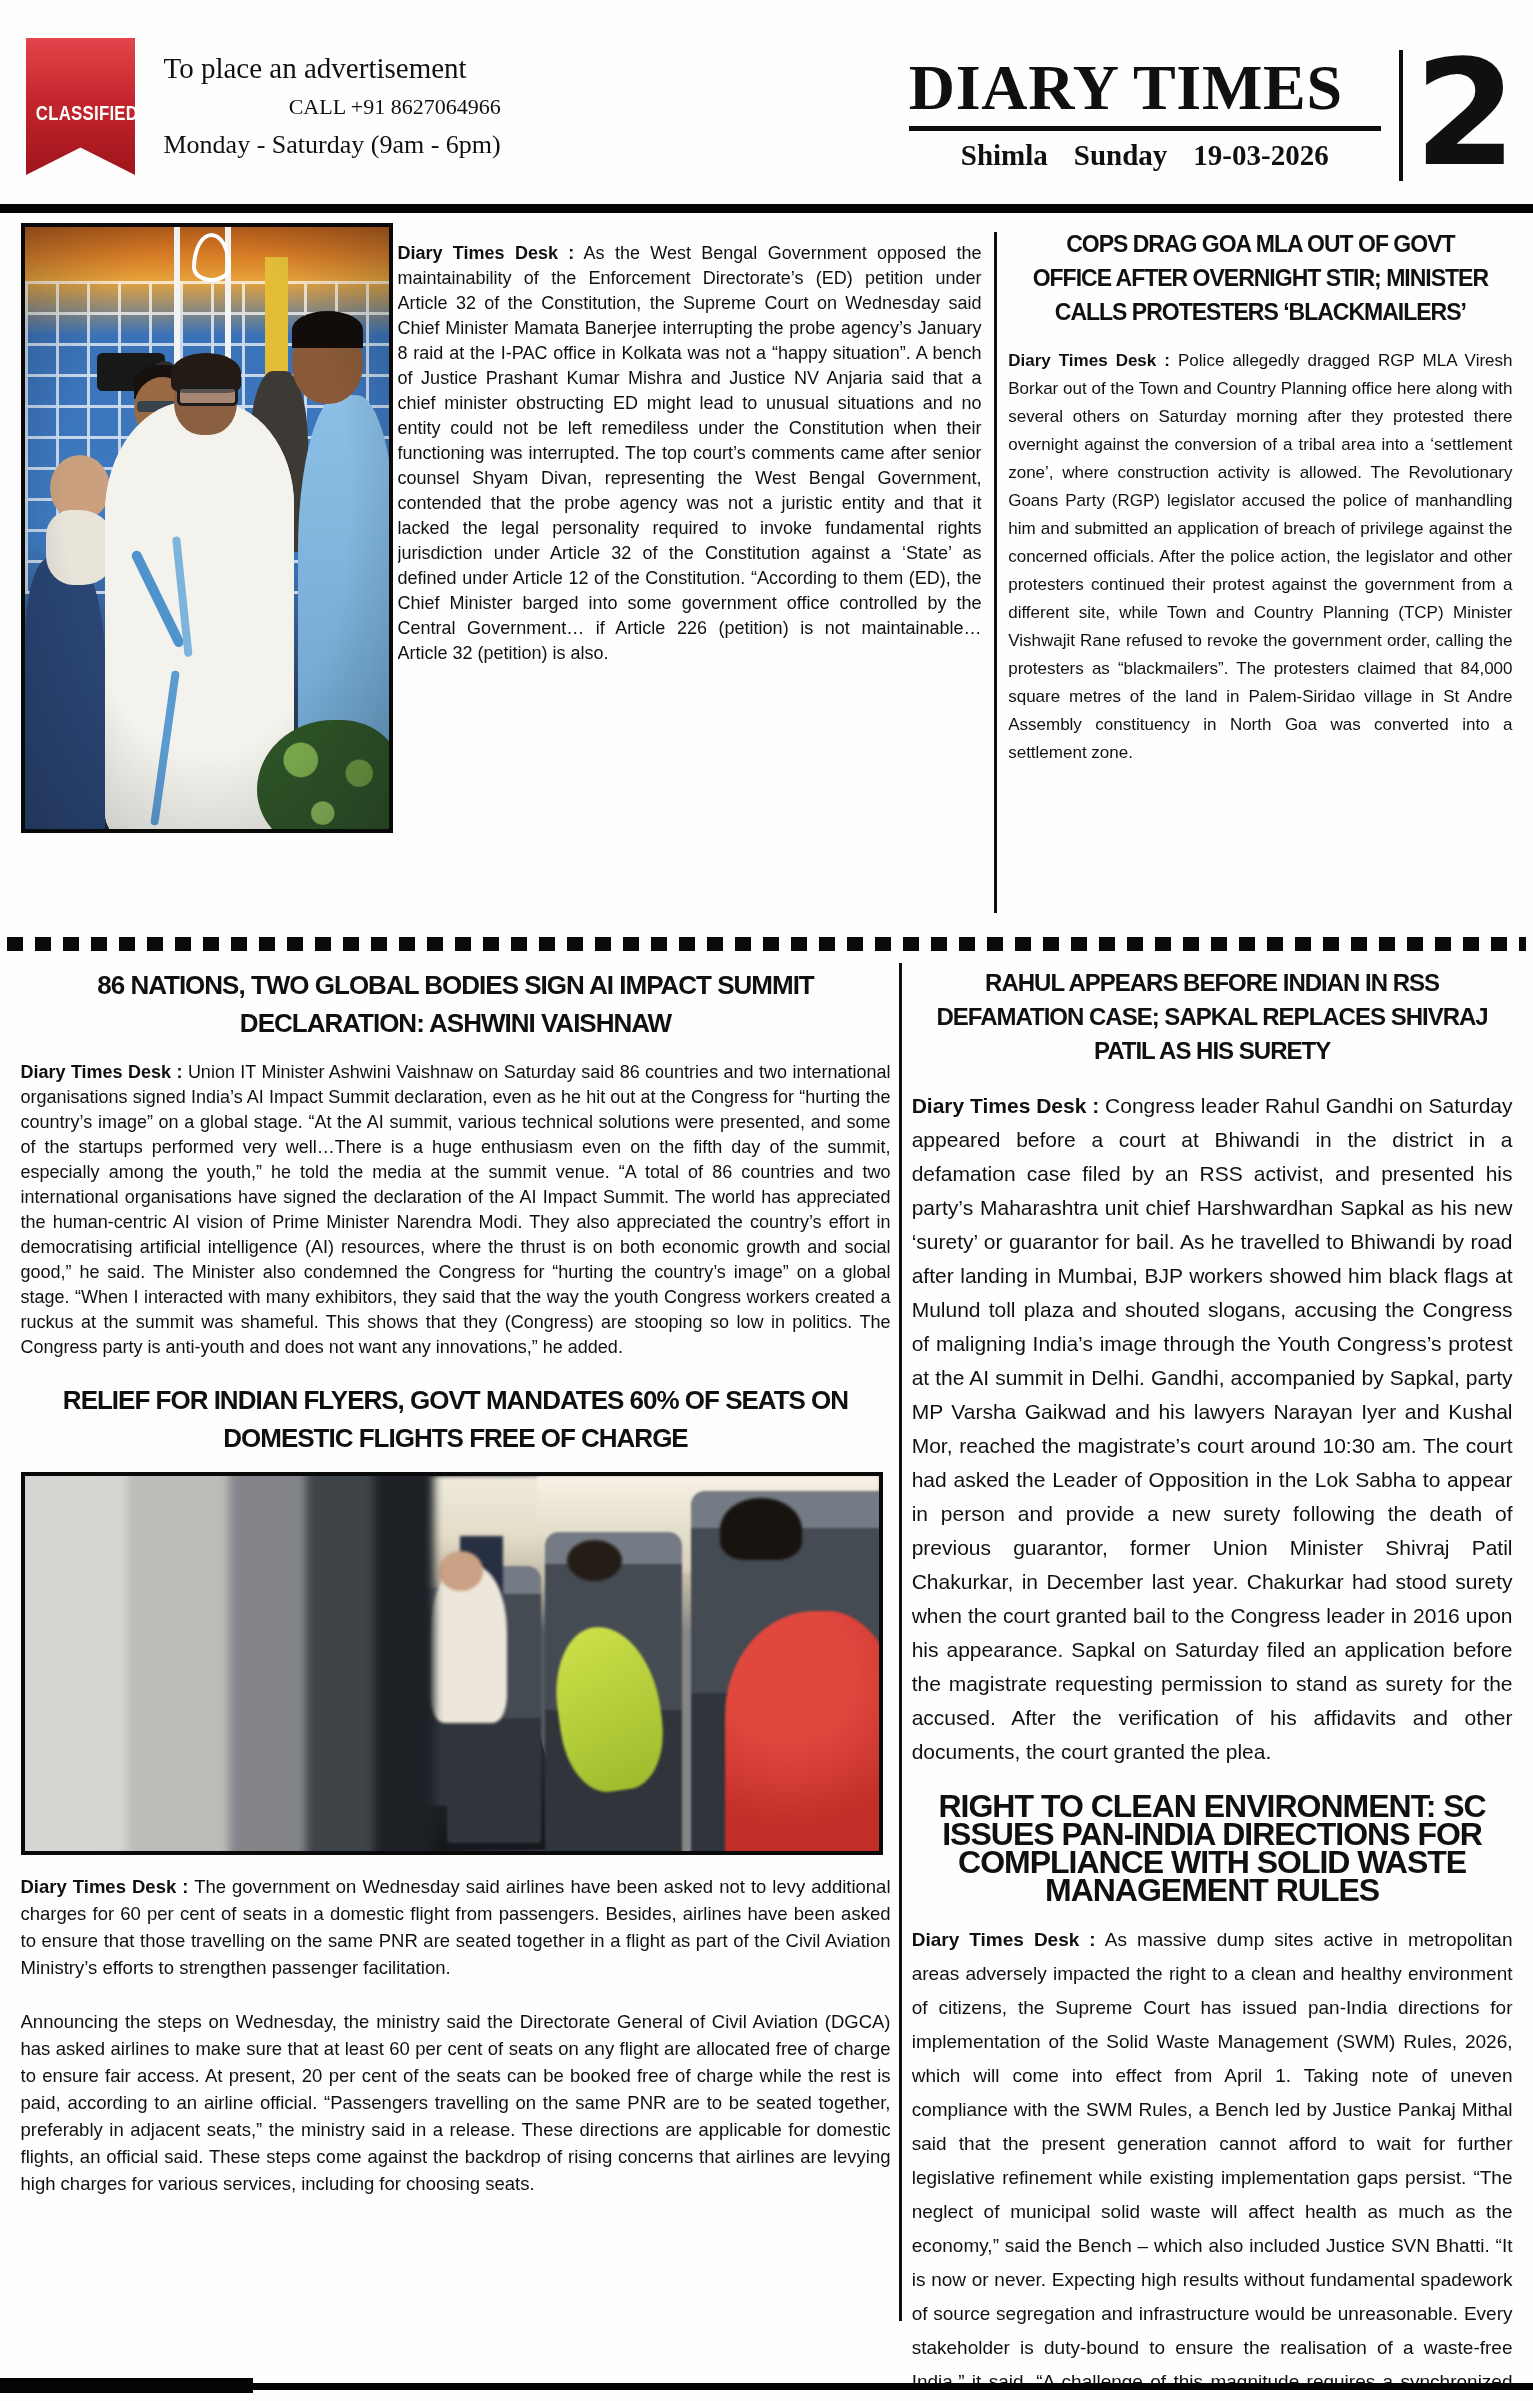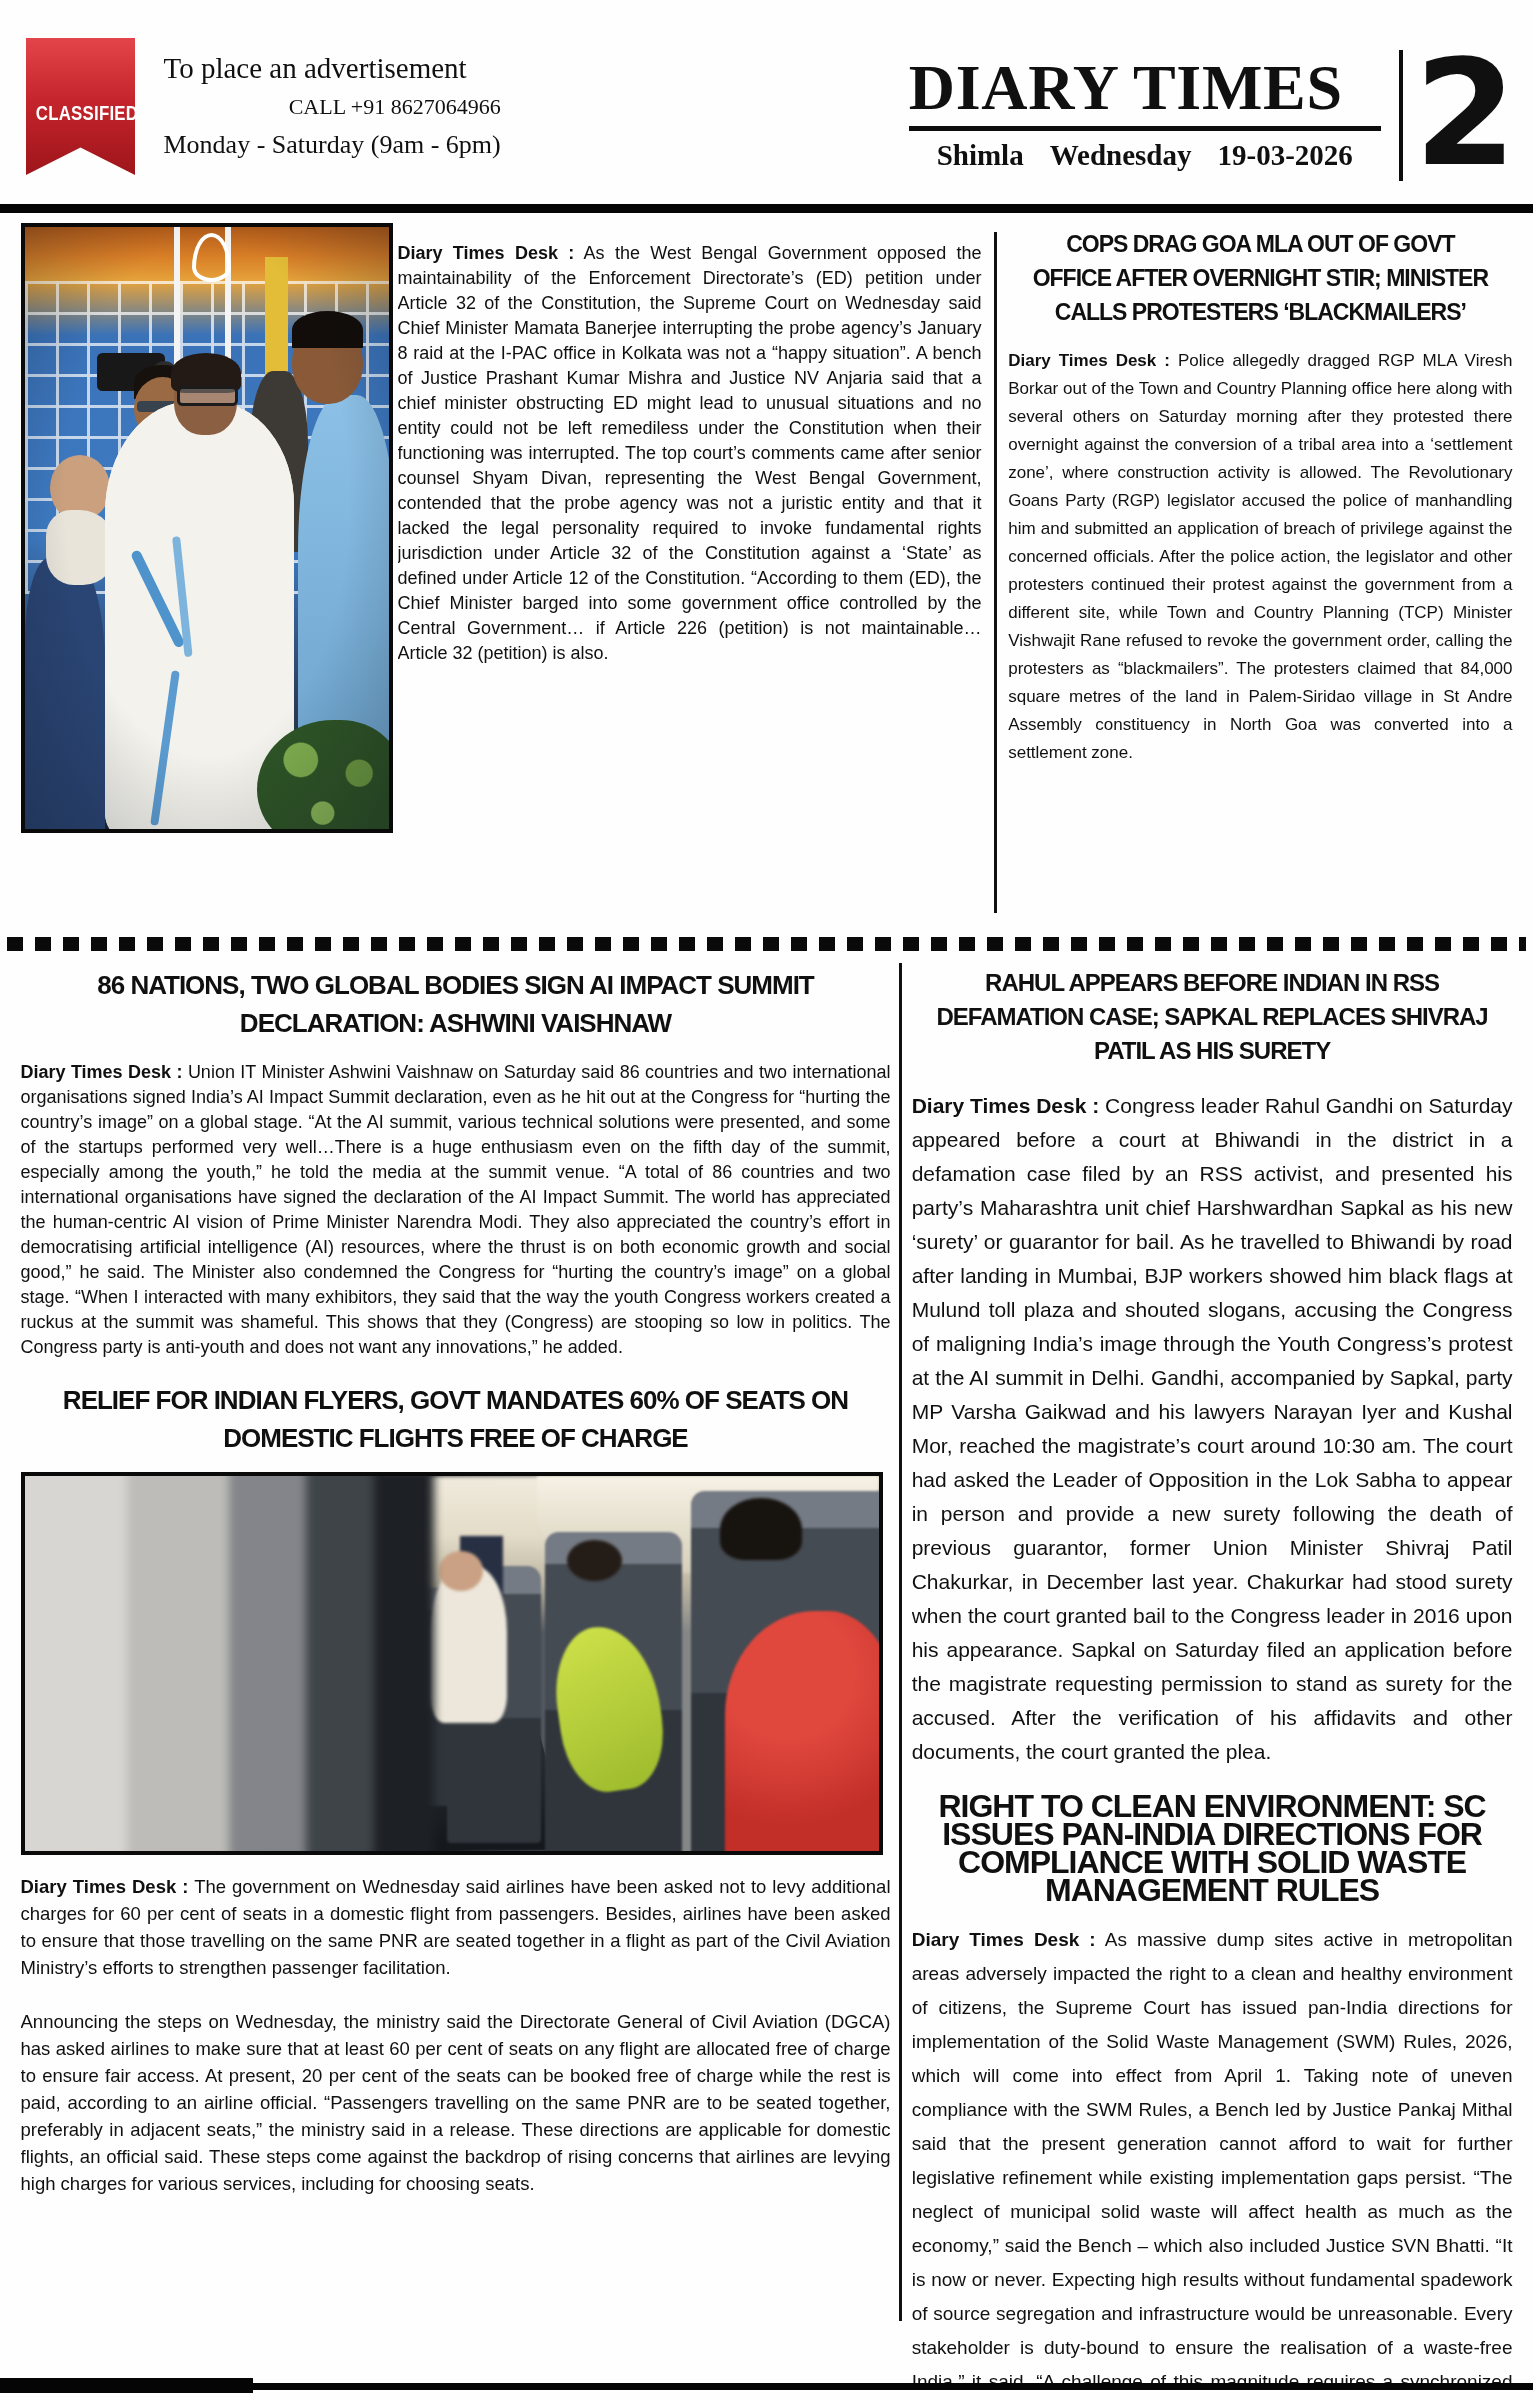--- a/index.html
+++ b/index.html
@@ -139,21 +139,21 @@
         <div class="adline1">To place an advertisement</div>
         <div class="adline2">CALL +91 8627064966</div>
         <div class="adline3">Monday - Saturday (9am - 6pm)</div>
       </div>
     </div>
     <div class="brand">
       <div class="brand-title">DIARY TIMES</div>
       <div class="brand-rule"></div>
       <div class="dateline">
         <span>Shimla</span>
-        <span>Wednesday</span>
+        <span>Sunday</span>
         <span>19-03-2026</span>
       </div>
     </div>
     <div class="pagenum">
       <div class="vbar"></div>
       <div class="pnum">2</div>
     </div>
   </header>
   <div class="rule-thick"></div>
 

